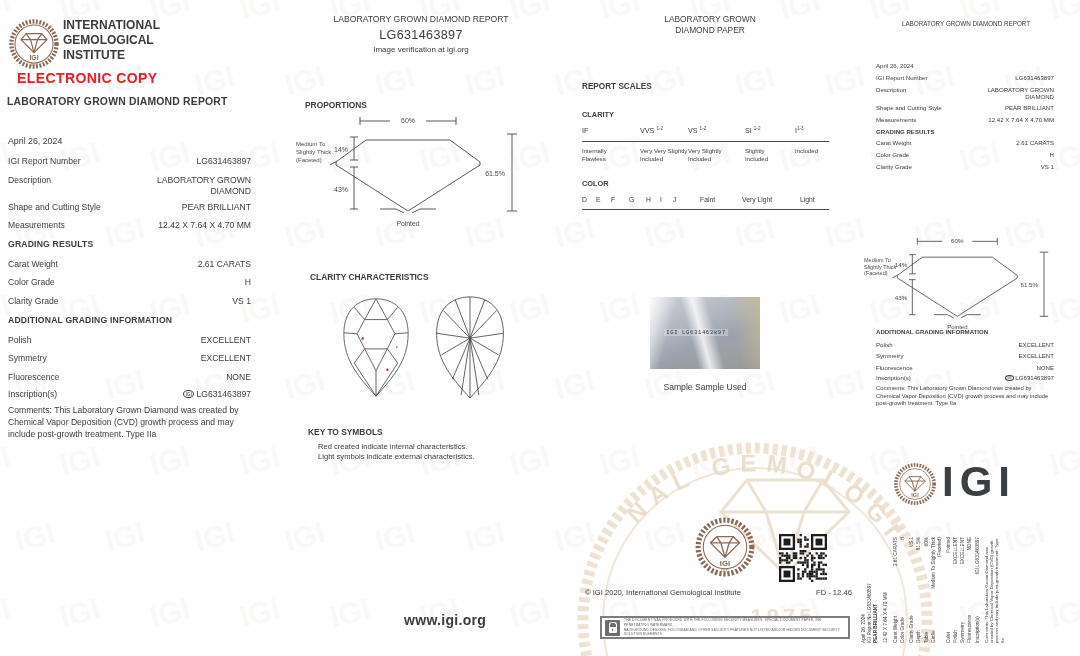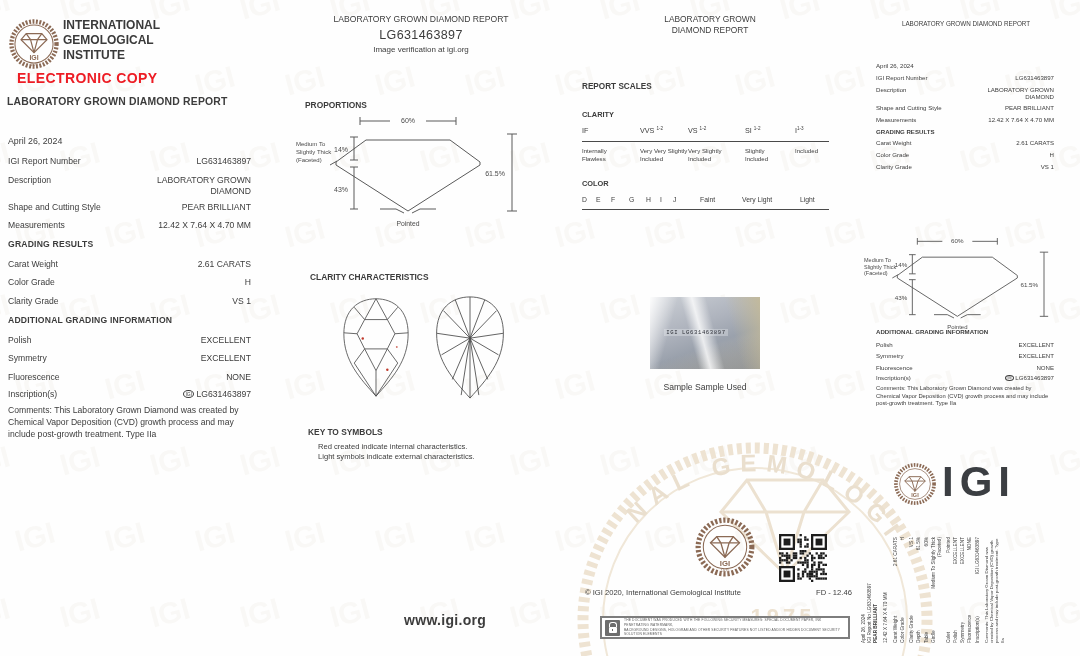--- a/index.html
+++ b/index.html
@@ -330,21 +330,21 @@
     <div>Red created indicate internal characteristics.</div>
     <div>Light symbols indicate external characteristics.</div>
   </div>
 
   <div class="abs b" style="left:108px;top:612px;font-size:14px;letter-spacing:.3px">www.igi.org</div>
 </div>
 
 <div class="panel" style="left:582px;top:0;width:280px">
   <div class="ctr abs" style="left:48px;top:14px;width:160px;font-size:8.4px;line-height:11px">
     <div>LABORATORY GROWN</div>
-    <div>DIAMOND REPORT</div>
+    <div>DIAMOND PAPER</div>
   </div>
 
   <div class="abs b" style="left:0;top:82px;font-size:8.2px">REPORT SCALES</div>
   <div class="abs b" style="left:0;top:110px;font-size:7.4px">CLARITY</div>
 
   <div class="abs" style="left:0;top:126px;width:250px;height:14px">
     <span class="cl-col" style="left:0"><span>IF</span><sup></sup></span>
     <span class="cl-col" style="left:58px"><span>VVS</span> <sup>1-2</sup></span>
     <span class="cl-col" style="left:106px"><span>VS</span> <sup>1-2</sup></span>
     <span class="cl-col" style="left:163px"><span>SI</span> <sup>1-2</sup></span>

